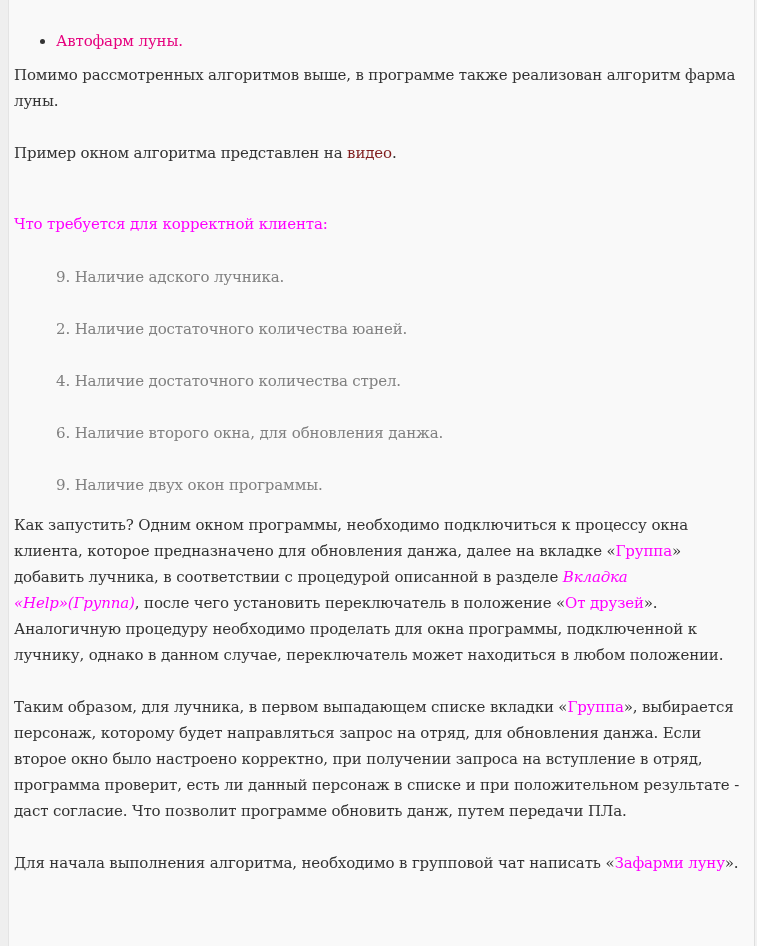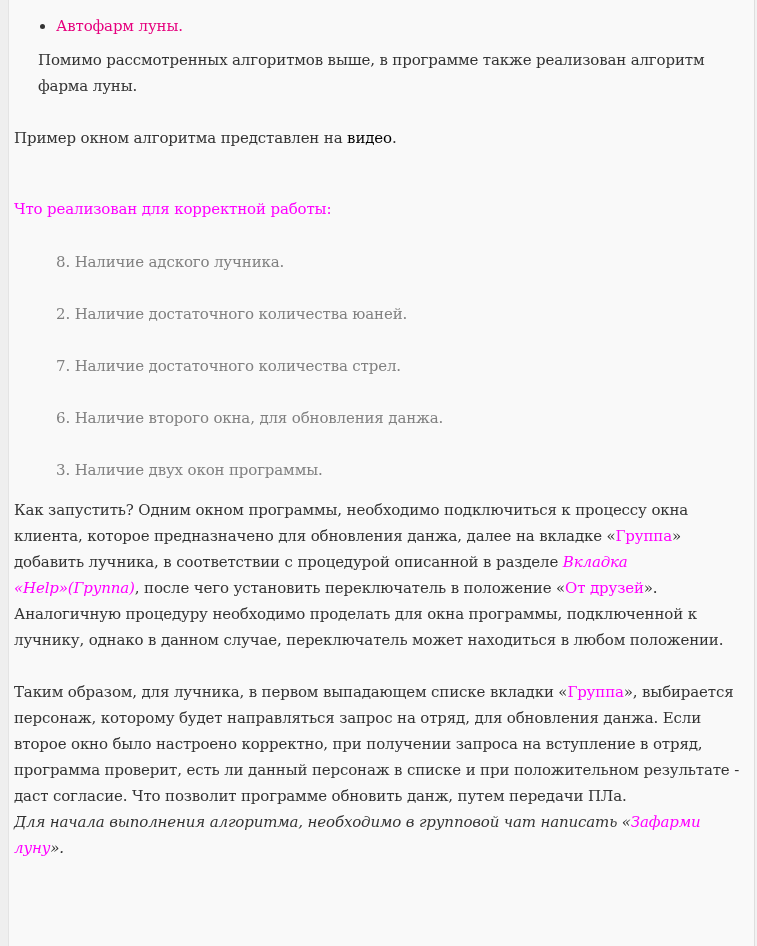--- a/index.html
+++ b/index.html
@@ -30,28 +30,28 @@
       top: 0;
       width: 730px;
       font-size: 15px;
       line-height: 26px;
       color: #333333;
       letter-spacing: -0.15px;
     }
     .content p { margin: 0; }
     ul.bullets {
       margin: 0;
-      padding: 0 0 0 42px;
+      padding: 15px 0 0 42px;
       list-style: disc;
       color: #333;
     }
     ul.bullets li { padding-top: 13px; line-height: 26px; }
     .pink { color: #e6007e; text-decoration: none; }
     .magenta { color: #ff00ff; text-decoration: none; }
-    .blue { color: #000000; text-decoration: none; }
+    .blue { color: #7f1d1d; text-decoration: none; }
     .italic { font-style: italic; }
     ol.reqs {
       margin: 0;
       padding: 0 0 0 42px;
       list-style: none;
       color: #808080;
     }
     ol.reqs li { height: 52px; line-height: 26px; }
   </style>
 </head>
@@ -61,33 +61,33 @@
 <div class="right-strip"></div>
 
 <div class="content">
 
   <ul class="bullets">
     <li>
       <a class="pink" href="#">Автофарм луны.</a>
     </li>
   </ul>
 
-  <p style="margin-top:8px;margin-left:24px;">Помимо рассмотренных алгоритмов выше, в программе также реализован алгоритм фарма луны.</p>
+  <p style="margin-top:8px;">Помимо рассмотренных алгоритмов выше, в программе также реализован алгоритм фарма луны.</p>
 
   <p style="margin-top:26px;"><span>Пример окном алгоритма представлен на </span><a class="blue" href="#">видео</a><span>.</span></p>
 
-  <p class="magenta" style="margin-top:45px;">Что реализован для корректной работы:</p>
+  <p class="magenta" style="margin-top:45px;">Что требуется для корректной клиента:</p>
 
   <ol class="reqs" style="margin-top:27px;">
-    <li>8. Наличие адского лучника.</li>
+    <li>9. Наличие адского лучника.</li>
     <li>2. Наличие достаточного количества юаней.</li>
-    <li>7. Наличие достаточного количества стрел.</li>
+    <li>4. Наличие достаточного количества стрел.</li>
     <li>6. Наличие второго окна, для обновления данжа.</li>
-    <li style="height:40px;">3. Наличие двух окон программы.</li>
+    <li style="height:40px;">9. Наличие двух окон программы.</li>
   </ol>
 
   <p style="margin-top:0px;"><span>Как запустить? Одним окном программы, необходимо подключиться к процессу окна клиента, которое предназначено для обновления данжа, далее на вкладке «</span><a class="magenta" href="#">Группа</a><span>» добавить лучника, в соответствии с процедурой описанной в разделе </span><a class="magenta italic" href="#">Вкладка «Help»(Группа)</a><span>, после чего установить переключатель в положение «</span><a class="magenta" href="#">От друзей</a><span>». Аналогичную процедуру необходимо проделать для окна программы, подключенной к лучнику, однако в данном случае, переключатель может находиться в любом положении.</span></p>
 
   <p style="margin-top:26px;"><span>Таким образом, для лучника, в первом выпадающем списке вкладки «</span><a class="magenta" href="#">Группа</a><span>», выбирается персонаж, которому будет направляться запрос на отряд, для обновления данжа. Если второе окно было настроено корректно, при получении запроса на вступление в отряд, программа проверит, есть ли данный персонаж в списке и при положительном результате - даст согласие. Что позволит программе обновить данж, путем передачи ПЛа.</span></p>
 
-  <p style="font-style:italic;"><span>Для начала выполнения алгоритма, необходимо в групповой чат написать «</span><a class="magenta" href="#">Зафарми луну</a><span>».</span></p>
+  <p style="margin-top:26px;"><span>Для начала выполнения алгоритма, необходимо в групповой чат написать «</span><a class="magenta" href="#">Зафарми луну</a><span>».</span></p>
 
 </div>
 
 </body></html>

